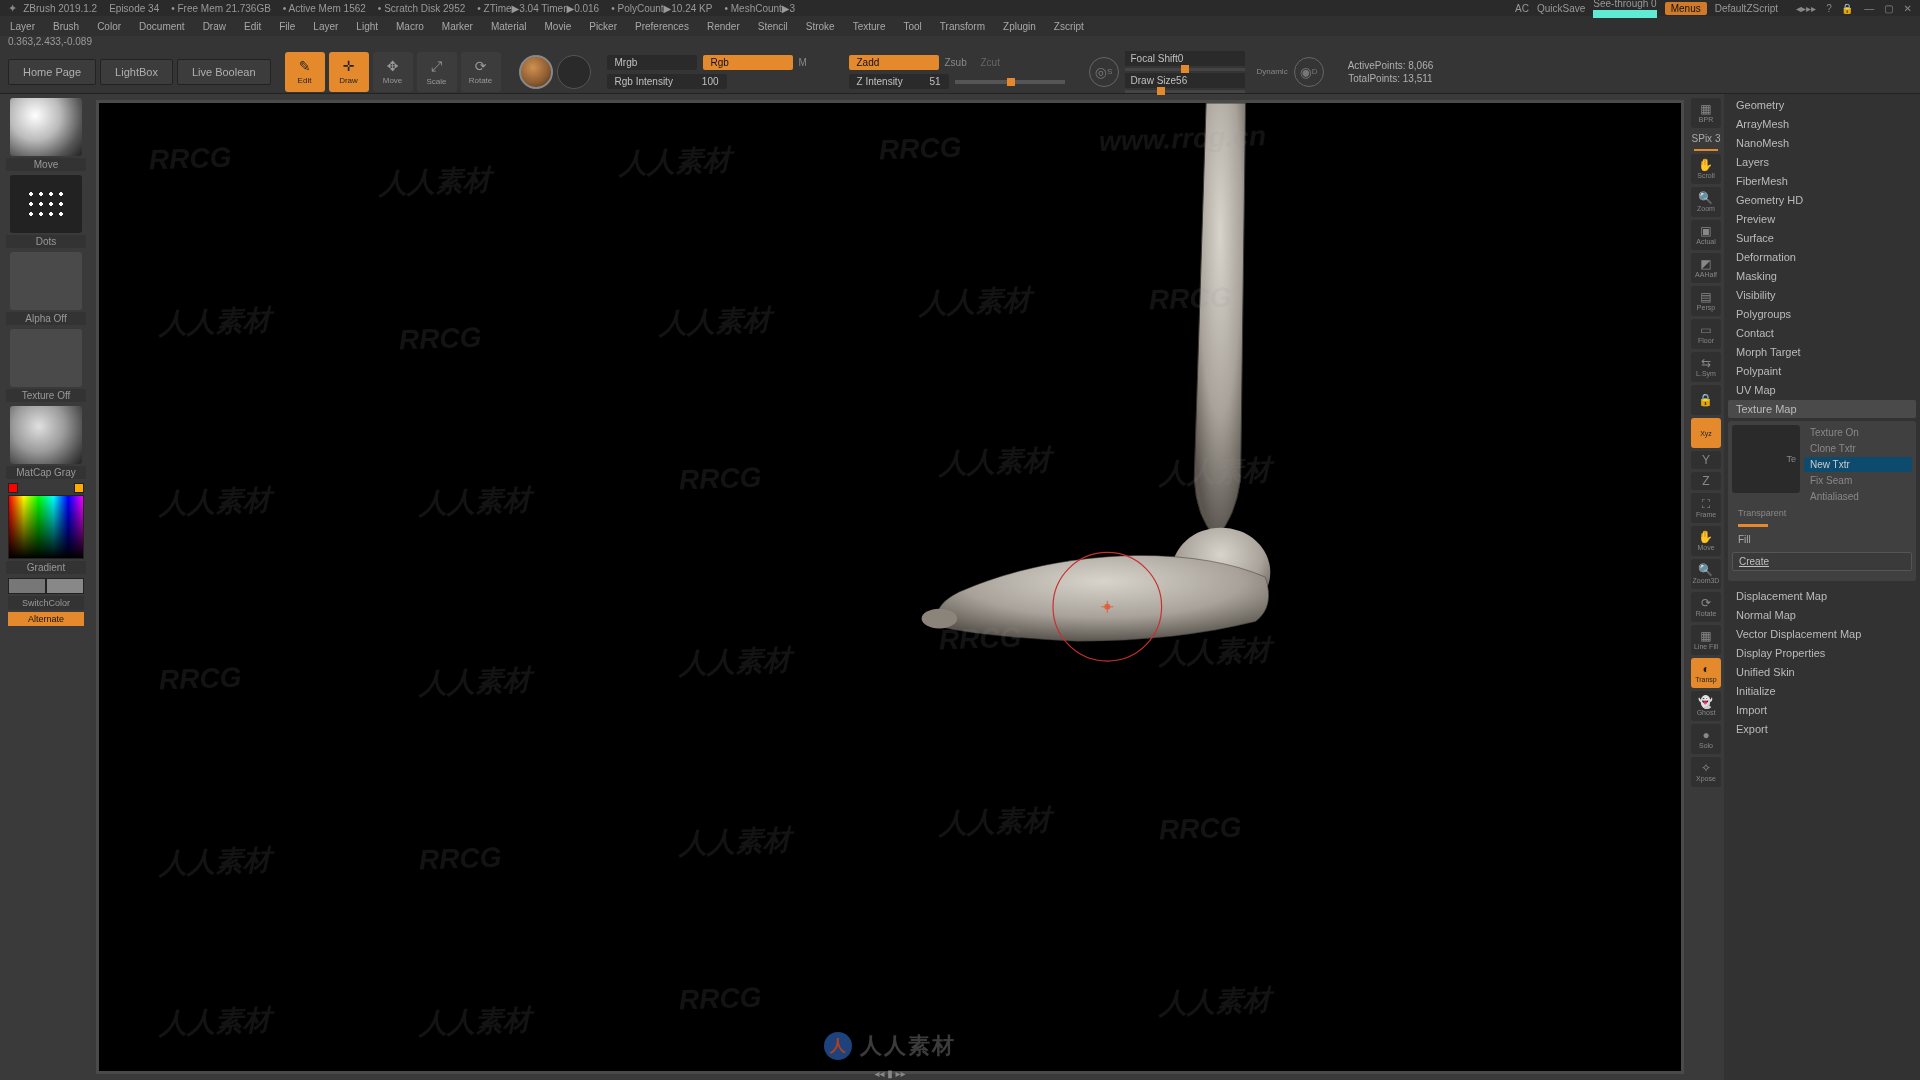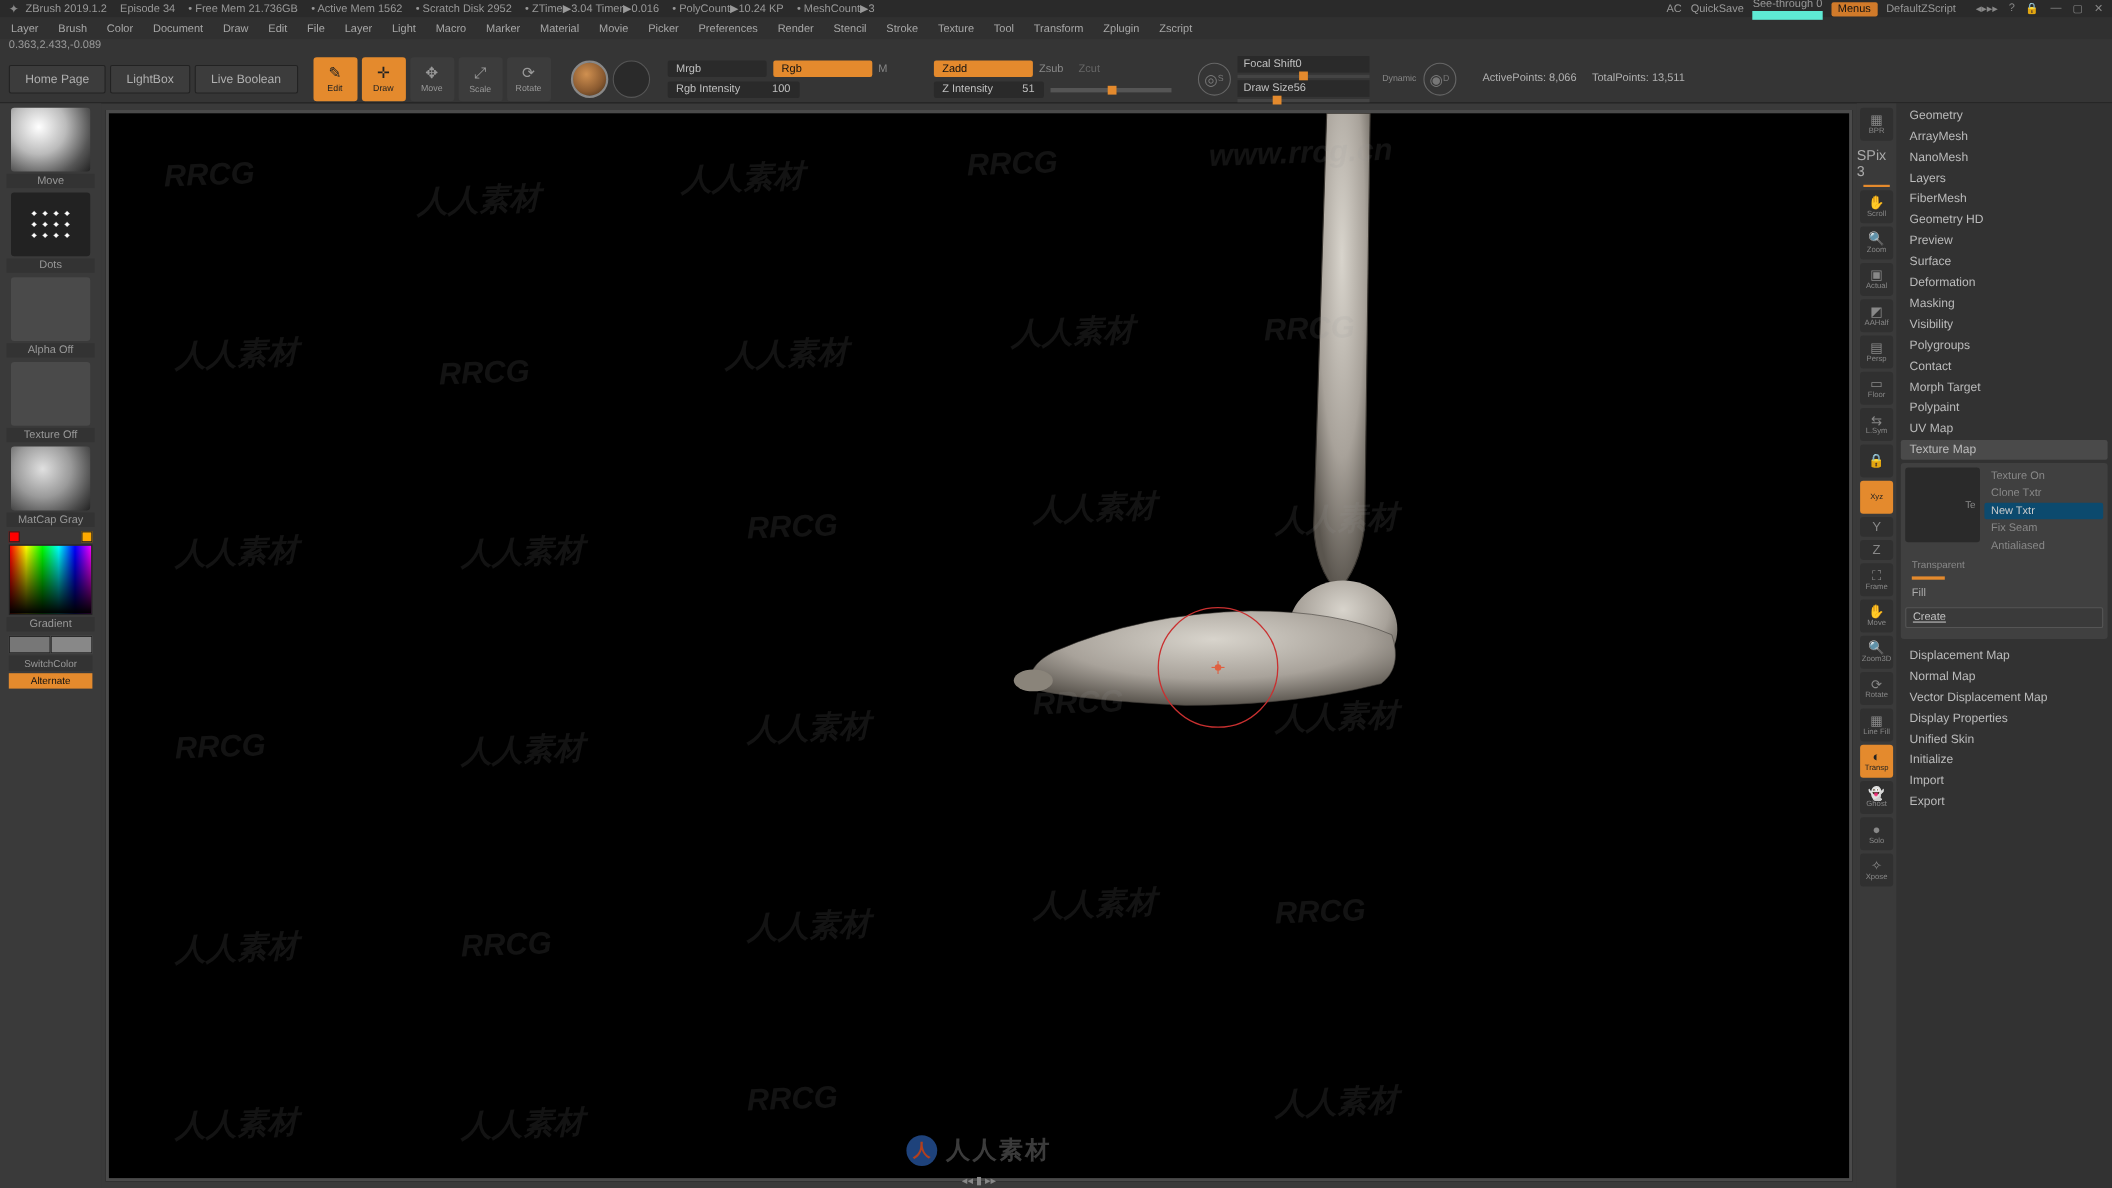--- a/index.html
+++ b/index.html
@@ -34,21 +34,21 @@
 .slider-box.orange { background: #e48a2d; color: #111; }
 .slider-bar { width: 110px; height: 4px; background: #555; position: relative; margin-top: 2px; }
 .slider-bar .hnd { position: absolute; width: 8px; height: 8px; background: #e48a2d; top: -2px; transform: translateX(-50%); }
 .focal-group { margin-left: 20px; display: flex; align-items: center; gap: 6px; }
 .focal-icon { width: 30px; height: 30px; border: 1px solid #666; border-radius: 50%; display: flex; align-items: center; justify-content: center; font-size: 14px; color: #777; }
 .focal-sliders { display: flex; flex-direction: column; gap: 2px; font-size: 10px; }
 .focal-line { width: 120px; background: #2a2a2a; padding: 2px 6px; display: flex; justify-content: flex-start; }
 .focal-track { width: 120px; height: 3px; background: #444; position: relative; }
 .focal-track .h { position: absolute; width: 8px; height: 8px; background: #e48a2d; top: -3px; transform: translateX(-50%); }
 .dynamic-lbl { font-size: 8px; color: #888; margin-left: 6px; }
-.stats { margin-left: 20px; display: flex; flex-direction: row; font-size: 10px; gap: 14px; text-align: center; }
+.stats { margin-left: 20px; display: flex; flex-direction: column; font-size: 10px; gap: 2px; text-align: center; }
 .stats div { color: #b0b0b0; }
 
 
 .main { display: flex; height: calc(1080px - 94px); }
 .left-panel { width: 92px; background: #3a3a3a; display: flex; flex-direction: column; align-items: center; padding: 4px 0; gap: 4px; }
 .lp-item { width: 80px; display: flex; flex-direction: column; align-items: center; gap: 2px; }
 .lp-thumb { width: 72px; height: 58px; background: #2a2a2a; border-radius: 3px; display: flex; align-items: center; justify-content: center; }
 .lp-thumb.sphere { background: radial-gradient(circle at 35% 30%, #fff, #bbb 40%, #555 75%, #222); }
 .lp-thumb.dots { background: #222; }
 .lp-thumb.dots::before { content: ""; width: 40px; height: 30px; background: radial-gradient(circle, #fff 2px, transparent 2px); background-size: 10px 10px; border-radius: 12px; display:block;}
@@ -68,21 +68,21 @@
 .wm { position: absolute; color: #999; font-size: 28px; font-style: italic; font-weight: bold; transform: rotate(-2deg); white-space: nowrap; }
 .bottom-wm { position: absolute; bottom: 10px; left: 50%; transform: translateX(-50%); display: flex; align-items: center; gap: 8px; opacity: 0.7; }
 .bottom-wm .circ { width: 28px; height: 28px; border-radius: 50%; background: #2b5fb0; display: flex; align-items: center; justify-content: center; color: #ff5a2a; font-weight: bold; font-size: 16px; }
 .bottom-wm .txt { font-size: 22px; color: #555; font-weight: bold; letter-spacing: 2px; }
 
 
 .right-shelf { width: 36px; background: #3a3a3a; display: flex; flex-direction: column; align-items: center; padding: 4px 0; gap: 3px; }
 .rs-btn { width: 30px; height: 30px; background: #303030; border-radius: 3px; display: flex; flex-direction: column; align-items: center; justify-content: center; font-size: 7px; color: #888; gap: 1px; }
 .rs-btn.orange { background: #e48a2d; color: #222; }
 .rs-btn .ic { font-size: 12px; line-height: 1; }
-.rs-spix { font-size: 13px; color: #aaa; margin: 2px 0; }
+.rs-spix { font-size: 10px; color: #aaa; margin: 2px 0; text-align: right; }
 
 
 .right-panel { width: 196px; background: #323232; display: flex; flex-direction: column; padding: 2px 4px; overflow: hidden; }
 .rp-item { padding: 3px 8px; font-size: 11px; color: #bbb; border-radius: 2px; margin-bottom:1px; }
 .rp-item.active { background: #4a4a4a; }
 .rp-sub { background: #404040; border-radius: 3px; padding: 4px; margin: 2px 0 6px 0; display: flex; flex-direction: column; gap: 2px; }
 .rp-sub-row { display: flex; gap: 4px; }
 .rp-sub-thumb { width: 68px; height: 68px; background: #2a2a2a; border-radius: 3px; display: flex; align-items: center; justify-content: flex-end; padding-right: 4px; font-size: 9px; color: #888; }
 .rp-sub-opts { flex: 1; display: flex; flex-direction: column; gap: 1px; }
 .rp-sub-opt { padding: 2px 6px; font-size: 10px; color: #888; }

